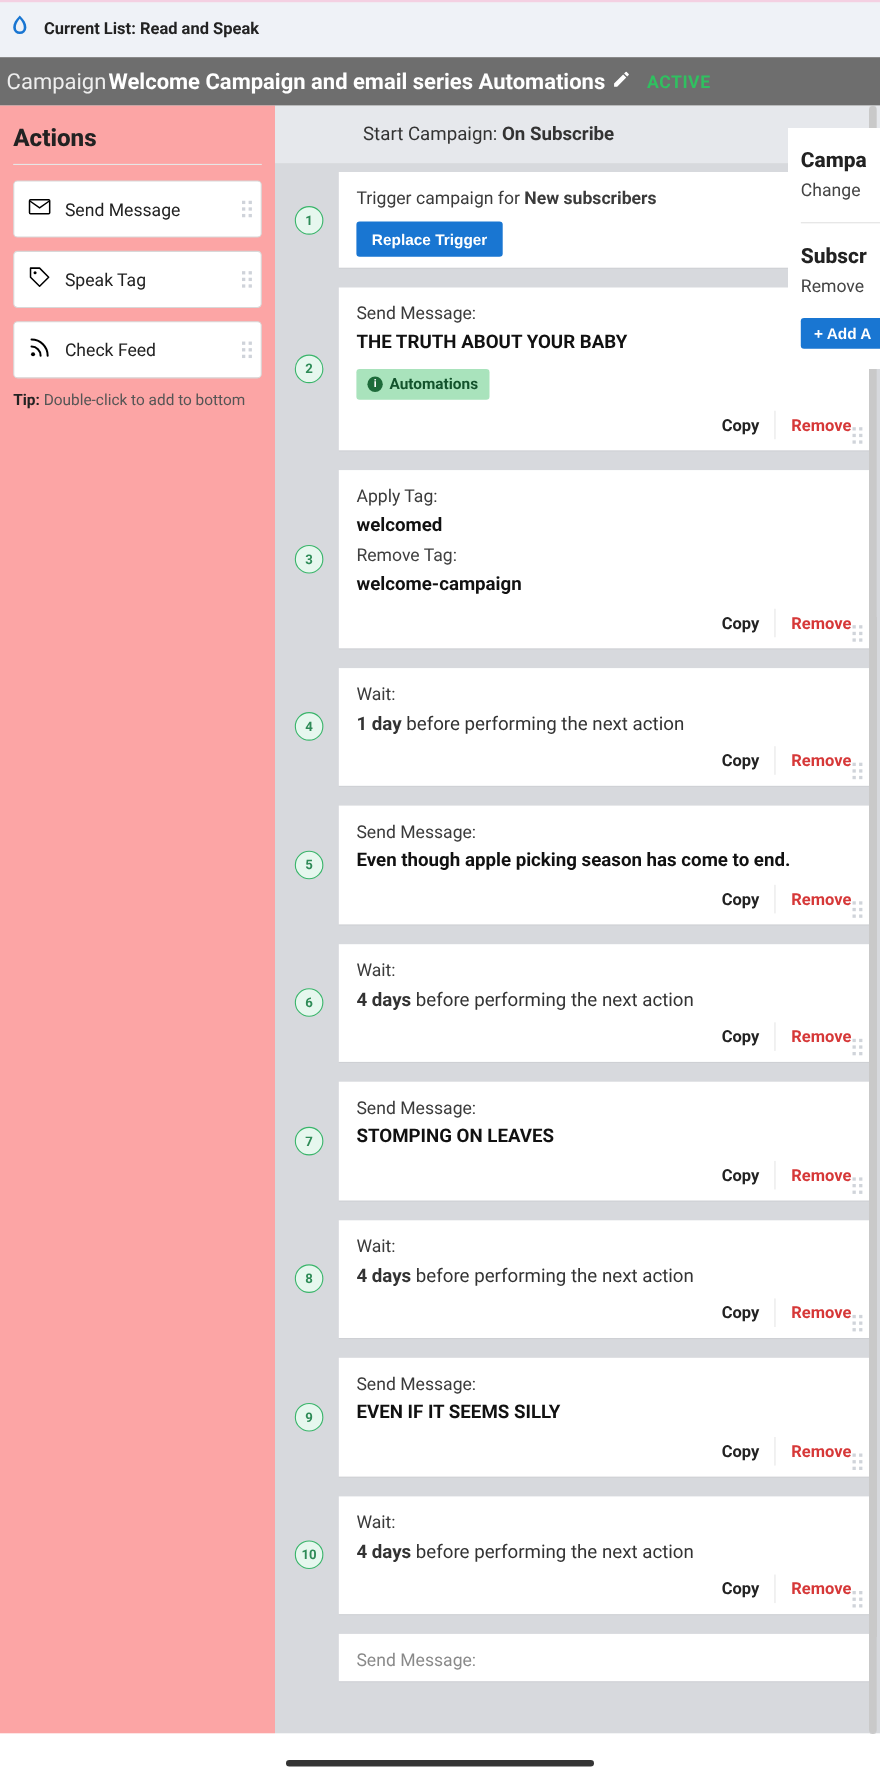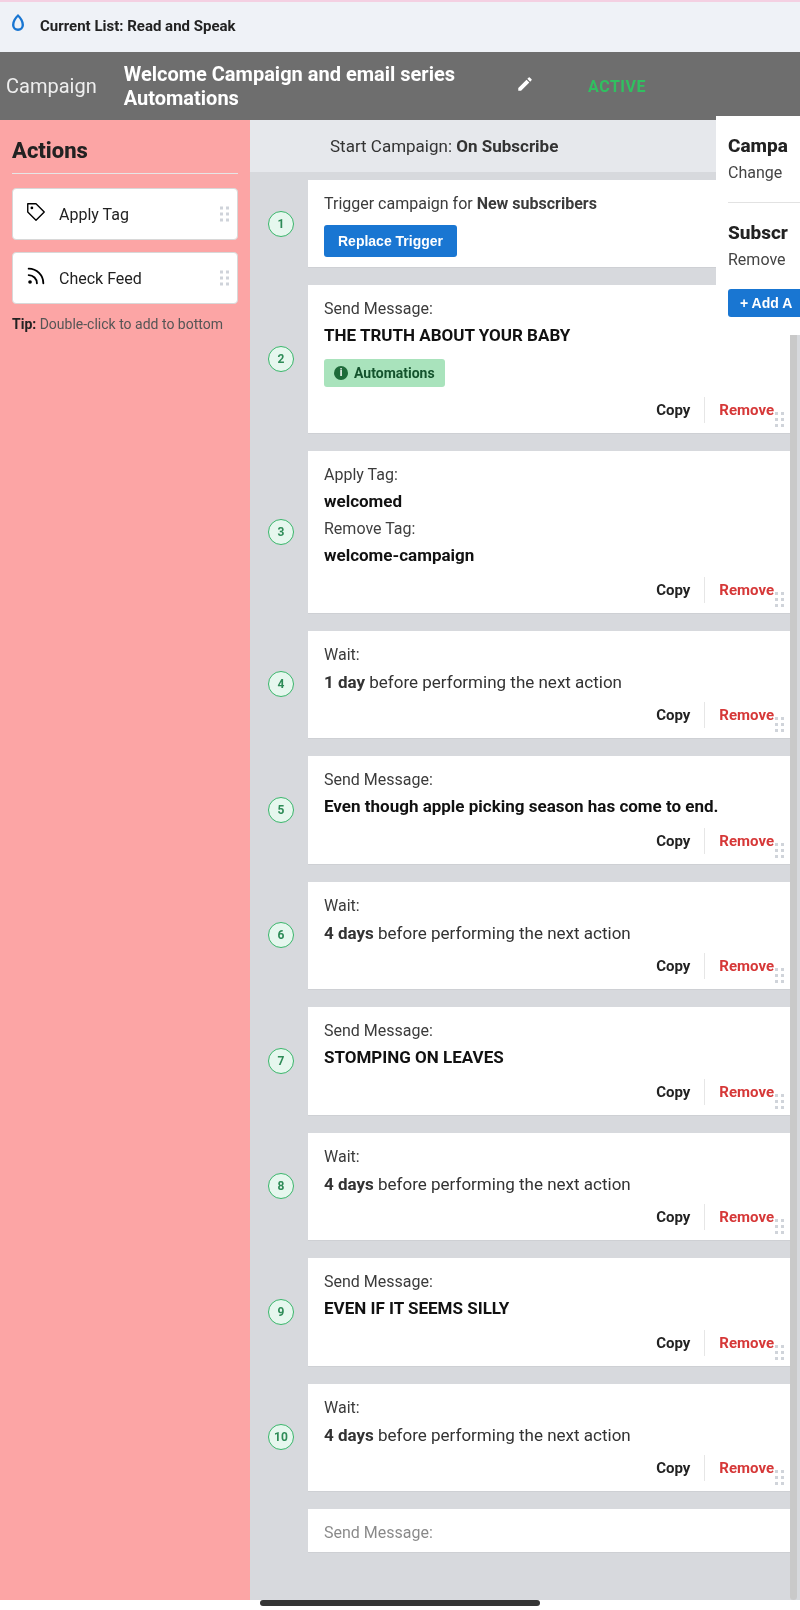--- a/index.html
+++ b/index.html
@@ -4,21 +4,21 @@
 <style>
   * { box-sizing: border-box; margin: 0; padding: 0; }
   html, body { font-family: -apple-system, BlinkMacSystemFont, "Segoe UI", Roboto, Helvetica, Arial, sans-serif; color: #222; background: #fff; width: 800px; }
   
   
   .listbar { display: flex; align-items: center; gap: 10px; padding: 10px 12px 12px 6px; background: #eff2f7; border-top: 2px solid #f4d0e2; }
   .logo { width: 24px; height: 24px; }
   .listbar-text { font-weight: 700; color: #222; font-size: 15px; }
   
   
-  .campbar { background: #6e6e6e; color: #fff; display: flex; align-items: center; padding: 10px 14px 10px 6px; gap: 27px; }
+  .campbar { background: #6e6e6e; color: #fff; display: flex; align-items: center; padding: 10px 14px 10px 6px; gap: 2px; }
   .campbar .lbl { font-size: 20px; color: #eee; font-weight: 400; }
   .campbar .title { font-size: 20px; font-weight: 700; color: #fff; }
   .campbar .editicon { margin-left: 4px; }
   .campbar .spacer { flex: 1; }
   .campbar .status { color: #30c060; font-weight: 700; font-size: 16px; letter-spacing: .5px; margin-right: 140px;}
   
   
   .page { display: grid; grid-template-columns: 250px 1fr; }
   
   
@@ -99,24 +99,39 @@
 </div>
 
 <div class="page">
 
   <aside class="sidebar">
     <h2>Actions</h2>
     <hr>
     <div id="actions-list">
         <div class="action-item">
           <span class="icon"><svg width="22" height="22" viewBox="0 0 24 24">
+              <rect x="2" y="5" width="20" height="14" rx="1" fill="none" stroke="#000" stroke-width="1.5"></rect>
+              <path d="M2 6l10 7L22 6" fill="none" stroke="#000" stroke-width="1.5"></path>
+            </svg></span>
+    <span class="label">Send Message</span>
+          <span class="grip">
+            <i></i>
+            <i></i>
+            <i></i>
+            <i></i>
+            <i></i>
+            <i></i>
+          </span>
+        </div>
+        <div class="action-item">
+          <span class="icon"><svg width="22" height="22" viewBox="0 0 24 24">
               <path d="M21 12l-9 9-9-9V3h9z" fill="none" stroke="#000" stroke-width="1.5" stroke-linejoin="round"></path>
               <circle cx="7.5" cy="7.5" r="1.5" fill="#000"></circle>
             </svg></span>
-    <span class="label">Apply Tag</span>
+    <span class="label">Speak Tag</span>
           <span class="grip">
             <i></i>
             <i></i>
             <i></i>
             <i></i>
             <i></i>
             <i></i>
           </span>
         </div>
         <div class="action-item">

